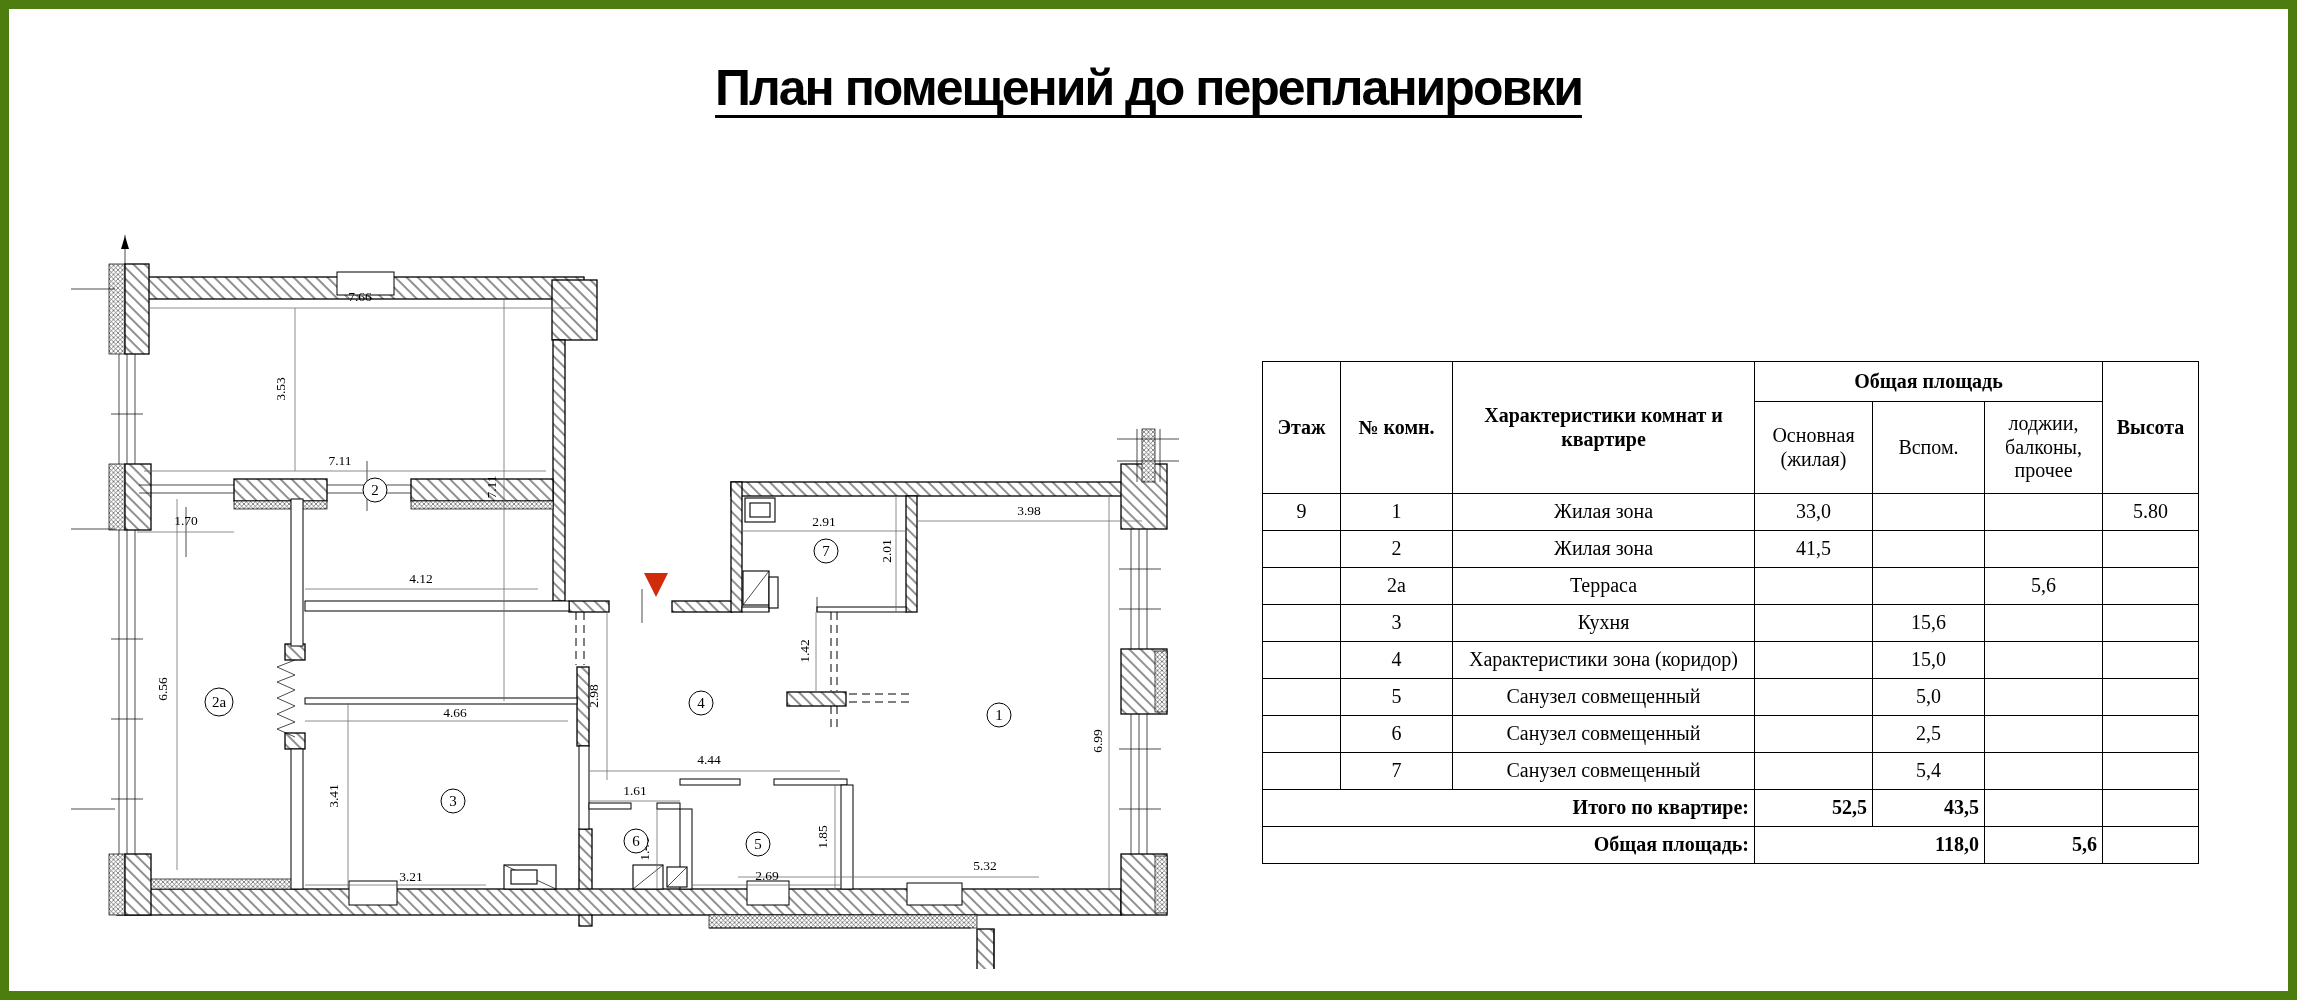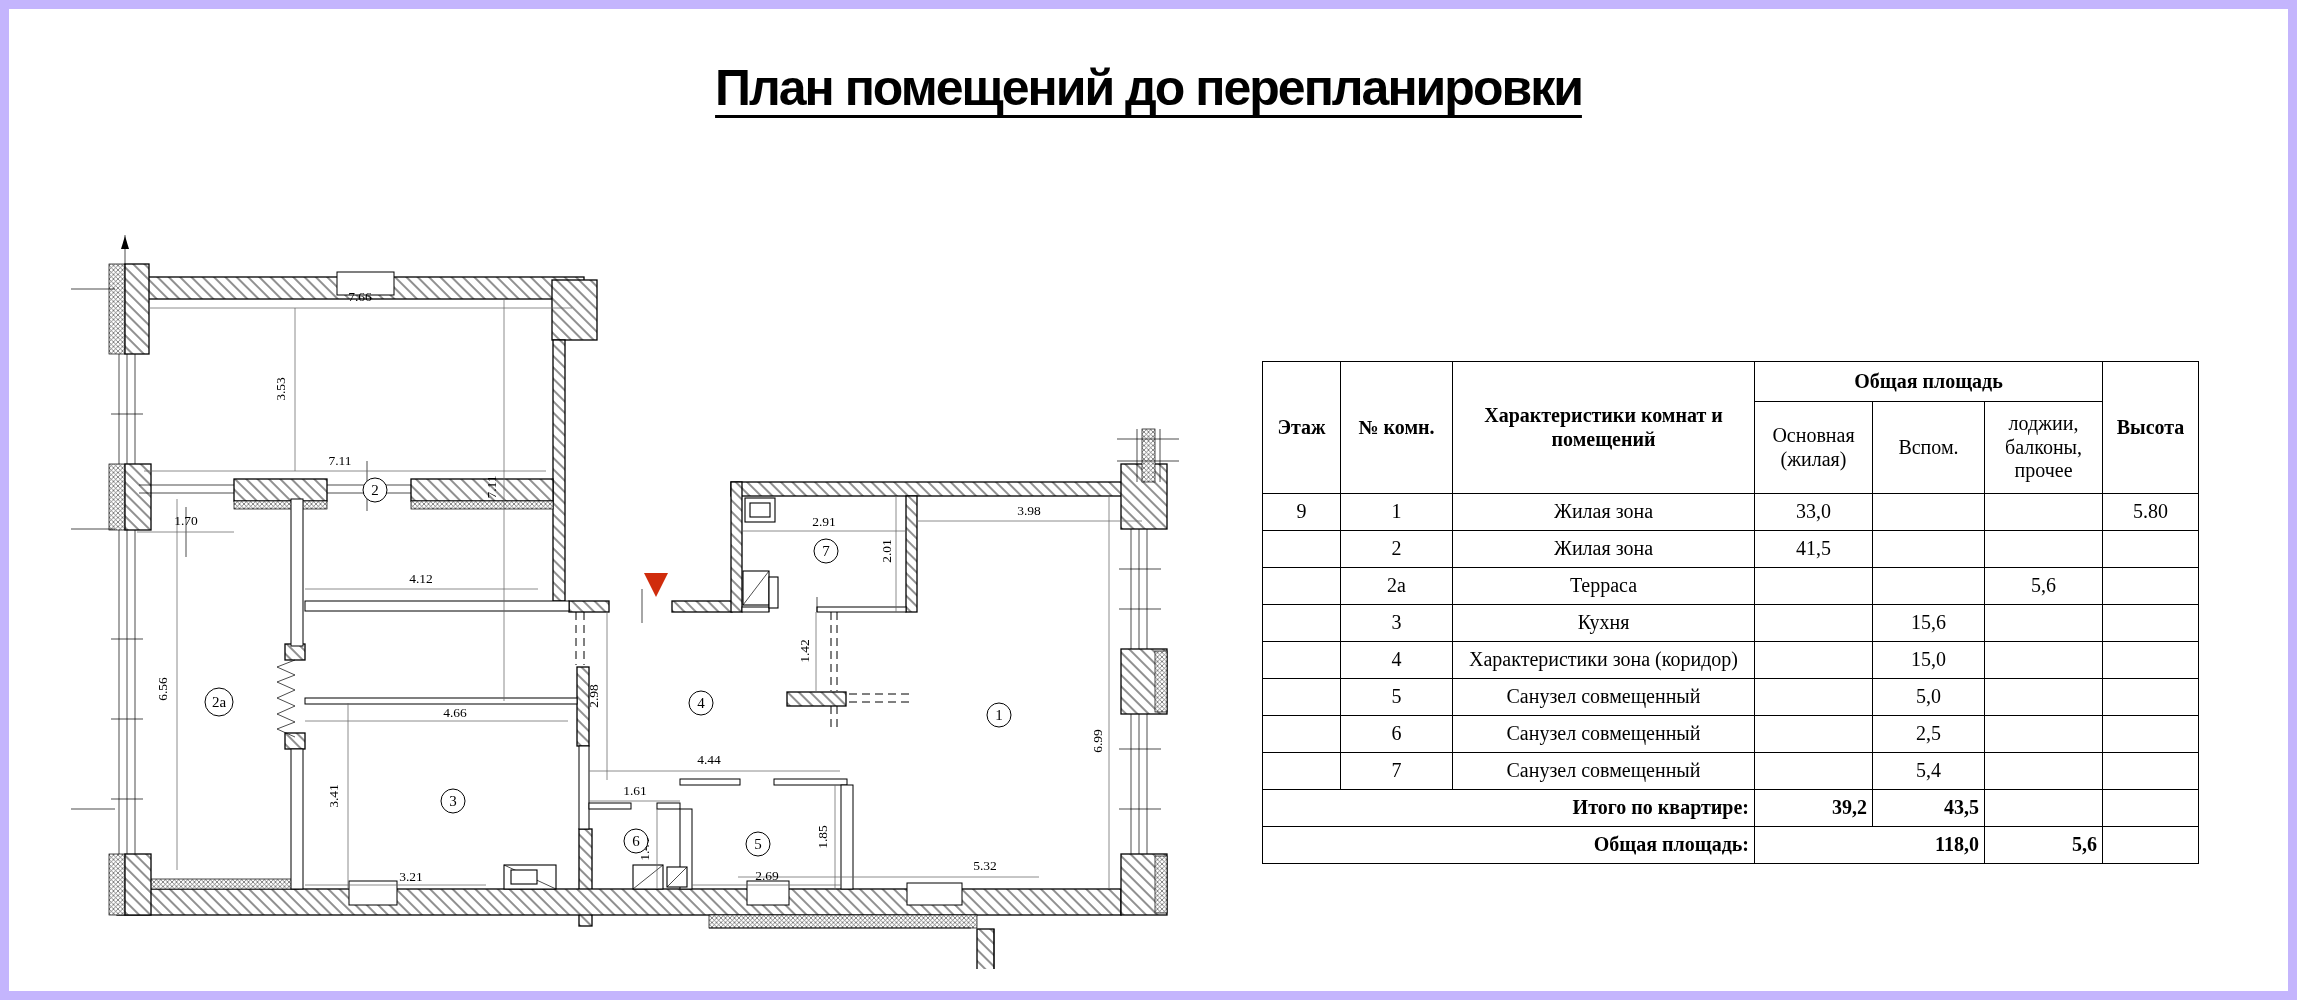--- a/index.html
+++ b/index.html
@@ -1,20 +1,20 @@
 <!DOCTYPE html>
 <html><head>
 <meta charset="utf-8">
 <style>
   html,body{margin:0;padding:0;}
   body{
     width:2297px;height:1000px;position:relative;background:#ffffff;
     font-family:"Liberation Serif",serif;color:#000;
   }
-  .sheet{position:absolute;inset:0;border:9px solid #c4b5fd;background:#fff;}
+  .sheet{position:absolute;inset:0;border:9px solid #4d7c0f;background:#fff;}
   .title{
     position:absolute;top:50px;left:0;right:0;margin:0;text-align:center;
     font-family:"Liberation Sans",sans-serif;font-size:50px;font-weight:bold;
     letter-spacing:-2px;text-decoration:underline;text-decoration-thickness:3px;
     text-underline-offset:10px;
   }
   #plan-svg{position:absolute;left:55px;top:180px;width:1125px;height:780px;}
 
   
   .wall{fill:url(#h1);stroke:#000;stroke-width:1.3;}
@@ -228,21 +228,21 @@
         <col style="width:302px">
       <col style="width:118px">
         <col style="width:112px">
         <col style="width:118px">
       <col style="width:96px">
     </colgroup>
     <thead>
       <tr class="h1">
         <th rowspan="2">Этаж</th>
         <th rowspan="2">№ комн.</th>
-        <th rowspan="2">Характеристики комнат и помещений</th>
+        <th rowspan="2">Характеристики комнат и квартире</th>
         <th colspan="3">Общая площадь</th>
         <th rowspan="2">Высота</th>
       </tr>
       <tr class="h2">
         <th>Основная (жилая)</th>
         <th>Вспом.</th>
         <th>лоджии, балконы, прочее</th>
       </tr>
     </thead>
     <tbody id="tbody">
@@ -313,21 +313,21 @@
           <td></td>
           <td>7</td>
           <td>Санузел совмещенный</td>
           <td></td>
           <td>5,4</td>
           <td></td>
           <td></td>
         </tr>
         <tr>
           <td colspan="3" class="lab">Итого по квартире:</td>
-          <td class="b">39,2</td>
+          <td class="b">52,5</td>
           <td class="b">43,5</td>
           <td></td>
           <td></td>
         </tr>
         <tr>
           <td colspan="3" class="lab">Общая площадь:</td>
           <td colspan="2" class="b">118,0</td>
           <td class="b">5,6</td>
           <td></td>
         </tr>

